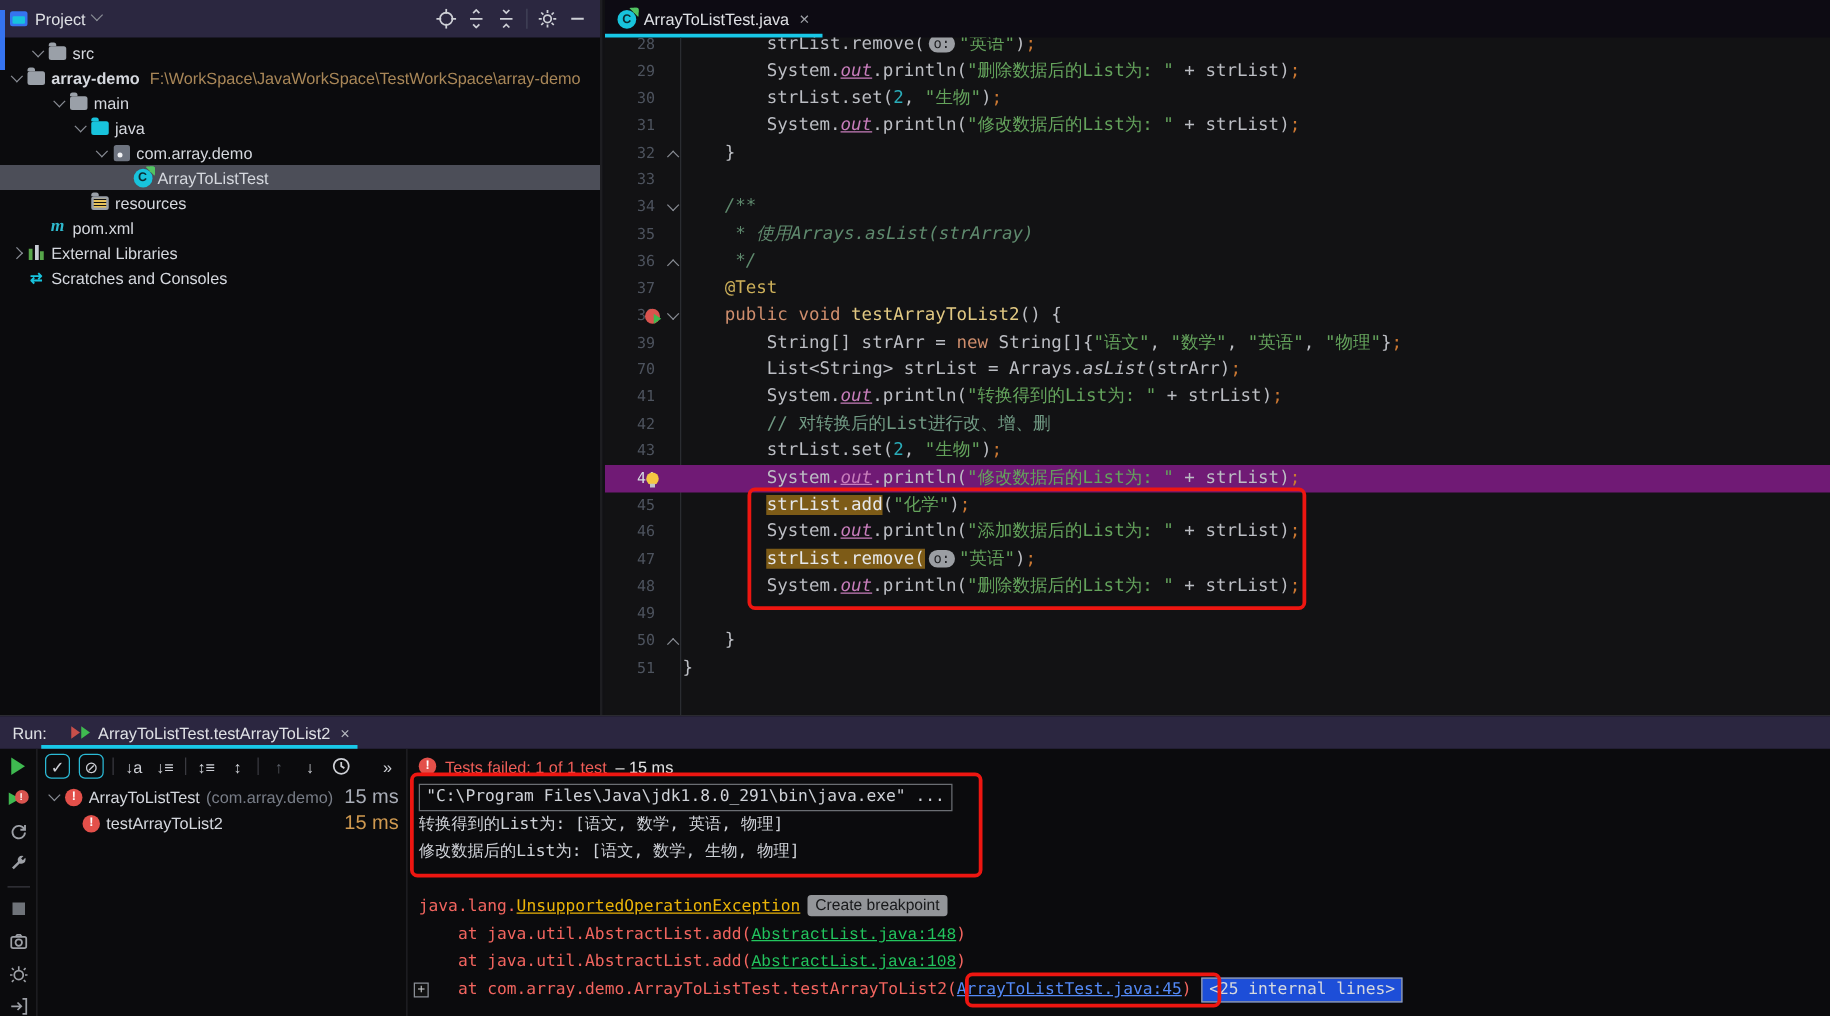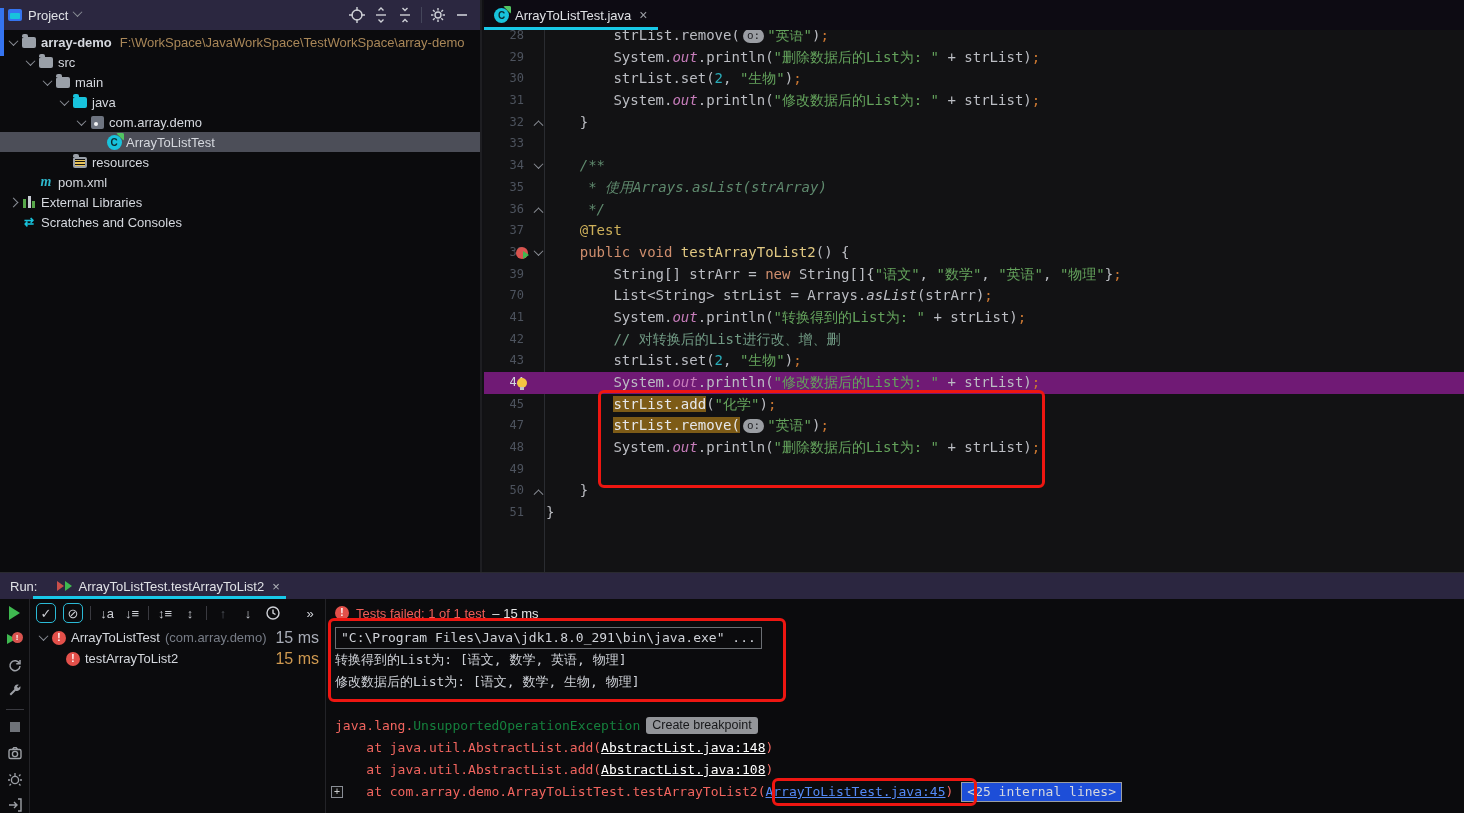--- a/index.html
+++ b/index.html
@@ -67,21 +67,21 @@
      font-family:"DejaVu Sans Mono","Liberation Mono",monospace; font-size:14px; }
   .cline{ height:21.7px; line-height:21.7px; position:relative; white-space:pre; }
   .cline.cur{ background:#701a75; }
   .cline .ln{ position:absolute; left:16px; width:24px; text-align:right; color:#4d535e; font-size:12px; }
   .cline.cur .ln{ color:#d5d8de; }
   .cline .gut{ position:absolute; left:30px; width:16px; height:100%; display:flex; align-items:center; justify-content:center; }
   .cline .fold{ position:absolute; left:48px; width:13px; height:100%; display:flex; align-items:center; justify-content:center; }
   .cline .src{ margin-left:62px; }
   .guide{ position:absolute; top:0; bottom:0; width:1px; background:#2a2c31; }
   .t-p{ color:#bcbec4; } .t-k{ color:#cf8e6d; } .t-s{ color:#64a35c; } .t-n{ color:#2aacb8; }
-  .t-f{ color:#c77dbb; font-style:italic; } .t-m{ color:#e2c983; } .t-a{ color:#cdb05a; }
+  .t-f{ color:#c77dbb; font-style:italic;text-decoration:underline; } .t-m{ color:#e2c983; } .t-a{ color:#cdb05a; }
   .t-c{ color:#719a84; } .t-d{ color:#5f8a6e; font-style:italic; } .t-i{ font-style:italic; color:#bcbec4; }
   .t-semi{ color:#cc7832; }
   .t-hl{ color:#e6e8ec; background:#7d5b17; }
   .bulb{ width:10px; height:10px; border-radius:50%; background:#f5c542; position:relative; }
   .bulb::after{ content:""; position:absolute; left:3px; top:9px; width:4px; height:3px; background:#c0c3c9; }
   .runfail{ width:12px; height:12px; border-radius:50%; background:#d9544f; position:relative; }
   .runfail::after{ content:""; position:absolute; left:7px; top:4px; width:0; height:0;
      border-left:6px solid #3fb950; border-top:4px solid transparent; border-bottom:4px solid transparent; }
 
   
@@ -118,22 +118,22 @@
   .ttrow .pkg{ color:#787d87; }
 
   .console{ position:absolute; left:327px; top:0; right:0; bottom:0; overflow:hidden; }
   .csummary{ height:28px; display:flex; align-items:center; gap:7px; padding-left:8px; font-size:13px; }
   .csummary .failtxt{ color:#ef5e58; }
   .csummary .dur{ color:#e5e5e5; }
   .clines{ font-family:"DejaVu Sans Mono","Liberation Mono",monospace; font-size:13px; line-height:22px; padding-left:8px; white-space:pre; position:relative; }
   .cl{ height:22px; }
   .ct-w{ color:#cfd2d8; }
   .ct-err{ color:#f2655f; }
-  .ct-errlink{ color:#15803d; }
-  .ct-olink{ color:#ffffff; text-decoration:underline; }
+  .ct-errlink{ color:#eab308; text-decoration:underline; }
+  .ct-olink{ color:#22c55e; text-decoration:underline;font-family:Liberation Mono, monospace; }
   .ct-blink{ color:#548af7; text-decoration:underline; }
   .cmdbox{ display:inline-block; border:1px solid #6b6e73; padding:0 5px; line-height:20px; }
   .bp-badge{ display:inline-block; background:#939599; color:#17181a; border-radius:3px; padding:0 6px; margin-left:6px;
      font-family:"Liberation Sans",sans-serif; font-size:12.5px; line-height:17px; vertical-align:1px; }
   .il-badge{ display:inline-block; border:1px solid #9b9ea2; background:#1d4ed8; color:#d5d8de; padding:0 5px; margin-left:8px; line-height:18px; }
   .foldplus{ position:absolute; width:12px; height:12px; border:1px solid #8a8e96; color:#c8cacc; font:10px/10px "DejaVu Sans Mono",monospace; text-align:center; background:#111; }
 
   
   .annobox{ position:absolute; border:3px solid #ee1611; border-radius:6px; pointer-events:none; z-index:50; }
 </style>
@@ -177,38 +177,38 @@
             </svg>
           </span>
           <span class="ph-ic">
             <svg width="16" height="16" viewBox="0 0 16 16">
               <path d="M3 8h10" stroke="#ced0d6" stroke-width="1.6"></path>
             </svg>
           </span>
         </span>
     </div>
     <div class="tree" id="project-tree">
+        <div class="trow" style="padding-left: 23px;">
+          <span class="chevslot">
+            <span class="chev down"></span>
+          </span>
+          <span class="icoslot">
+            <span class="folder"></span>
+          </span>
+          <span class="lbl">src</span>
+        </div>
         <div class="trow" style="padding-left: 6px;">
           <span class="chevslot">
             <span class="chev down"></span>
           </span>
           <span class="icoslot">
             <span class="folder"></span>
           </span>
           <span class="lbl bold">array-demo</span>
           <span class="sfx">F:\WorkSpace\JavaWorkSpace\TestWorkSpace\array-demo</span>
-        </div>
-        <div class="trow" style="padding-left: 23px;">
-          <span class="chevslot">
-            <span class="chev down"></span>
-          </span>
-          <span class="icoslot">
-            <span class="folder"></span>
-          </span>
-          <span class="lbl">src</span>
         </div>
         <div class="trow" style="padding-left: 40px;">
           <span class="chevslot">
             <span class="chev down"></span>
           </span>
           <span class="icoslot">
             <span class="folder"></span>
           </span>
           <span class="lbl">main</span>
         </div>
@@ -295,20 +295,21 @@
         <div class="cline"><span class="ln">36</span><span class="fold"><span class="chev up"></span></span><span class="src"><span class="t-d">     */</span></span></div>
         <div class="cline"><span class="ln">37</span><span class="src"><span class="t-a">    @Test</span></span></div>
         <div class="cline"><span class="ln">38</span><span class="gut"><span class="runfail"></span></span><span class="fold"><span class="chev down"></span></span><span class="src"><span class="t-k">    public void </span><span class="t-m">testArrayToList2</span><span class="t-p">() {</span></span></div>
         <div class="cline"><span class="ln">39</span><span class="src"><span class="t-p">        String[] strArr = </span><span class="t-k">new</span><span class="t-p"> String[]{</span><span class="t-s">"语文"</span><span class="t-p">, </span><span class="t-s">"数学"</span><span class="t-p">, </span><span class="t-s">"英语"</span><span class="t-p">, </span><span class="t-s">"物理"</span><span class="t-p">}</span><span class="t-semi">;</span></span></div>
         <div class="cline"><span class="ln">70</span><span class="src"><span class="t-p">        List&lt;String&gt; strList = Arrays.</span><span class="t-i">asList</span><span class="t-p">(strArr)</span><span class="t-semi">;</span></span></div>
         <div class="cline"><span class="ln">41</span><span class="src"><span class="t-p">        System.</span><span class="t-f">out</span><span class="t-p">.println(</span><span class="t-s">"转换得到的List为: "</span><span class="t-p"> + strList)</span><span class="t-semi">;</span></span></div>
         <div class="cline"><span class="ln">42</span><span class="src"><span class="t-c">        // 对转换后的List进行改、增、删</span></span></div>
         <div class="cline"><span class="ln">43</span><span class="src"><span class="t-p">        strList.set(</span><span class="t-n">2</span><span class="t-p">, </span><span class="t-s">"生物"</span><span class="t-p">)</span><span class="t-semi">;</span></span></div>
         <div class="cline cur"><span class="ln">44</span><span class="gut"><span class="bulb"></span></span><span class="src"><span class="t-p">        System.</span><span class="t-f">out</span><span class="t-p">.println(</span><span class="t-s">"修改数据后的List为: "</span><span class="t-p"> + strList)</span><span class="t-semi">;</span></span></div>
         <div class="cline"><span class="ln">45</span><span class="src"><span class="t-p">        </span><span class="t-hl">strList.add</span><span class="t-p">(</span><span class="t-s">"化学"</span><span class="t-p">)</span><span class="t-semi">;</span></span></div>
+        <div class="cline"><span class="ln">46</span><span class="src"><span class="t-p">        System.</span><span class="t-f">out</span><span class="t-p">.println(</span><span class="t-s">"添加数据后的List为: "</span><span class="t-p"> + strList)</span><span class="t-semi">;</span></span></div>
         <div class="cline"><span class="ln">47</span><span class="src"><span class="t-p">        </span><span class="t-hl">strList.remove(</span><span class="pill">o:</span><span class="t-s">"英语"</span><span class="t-p">)</span><span class="t-semi">;</span></span></div>
         <div class="cline"><span class="ln">48</span><span class="src"><span class="t-p">        System.</span><span class="t-f">out</span><span class="t-p">.println(</span><span class="t-s">"删除数据后的List为: "</span><span class="t-p"> + strList)</span><span class="t-semi">;</span></span></div>
         <div class="cline"><span class="ln">49</span><span class="src"></span></div>
         <div class="cline"><span class="ln">50</span><span class="fold"><span class="chev up"></span></span><span class="src"><span class="t-p">    }</span></span></div>
         <div class="cline"><span class="ln">51</span><span class="src"><span class="t-p">}</span></span></div>
       </div>
   </div>
 
   <div class="run-panel">
     <div class="run-tabbar">

